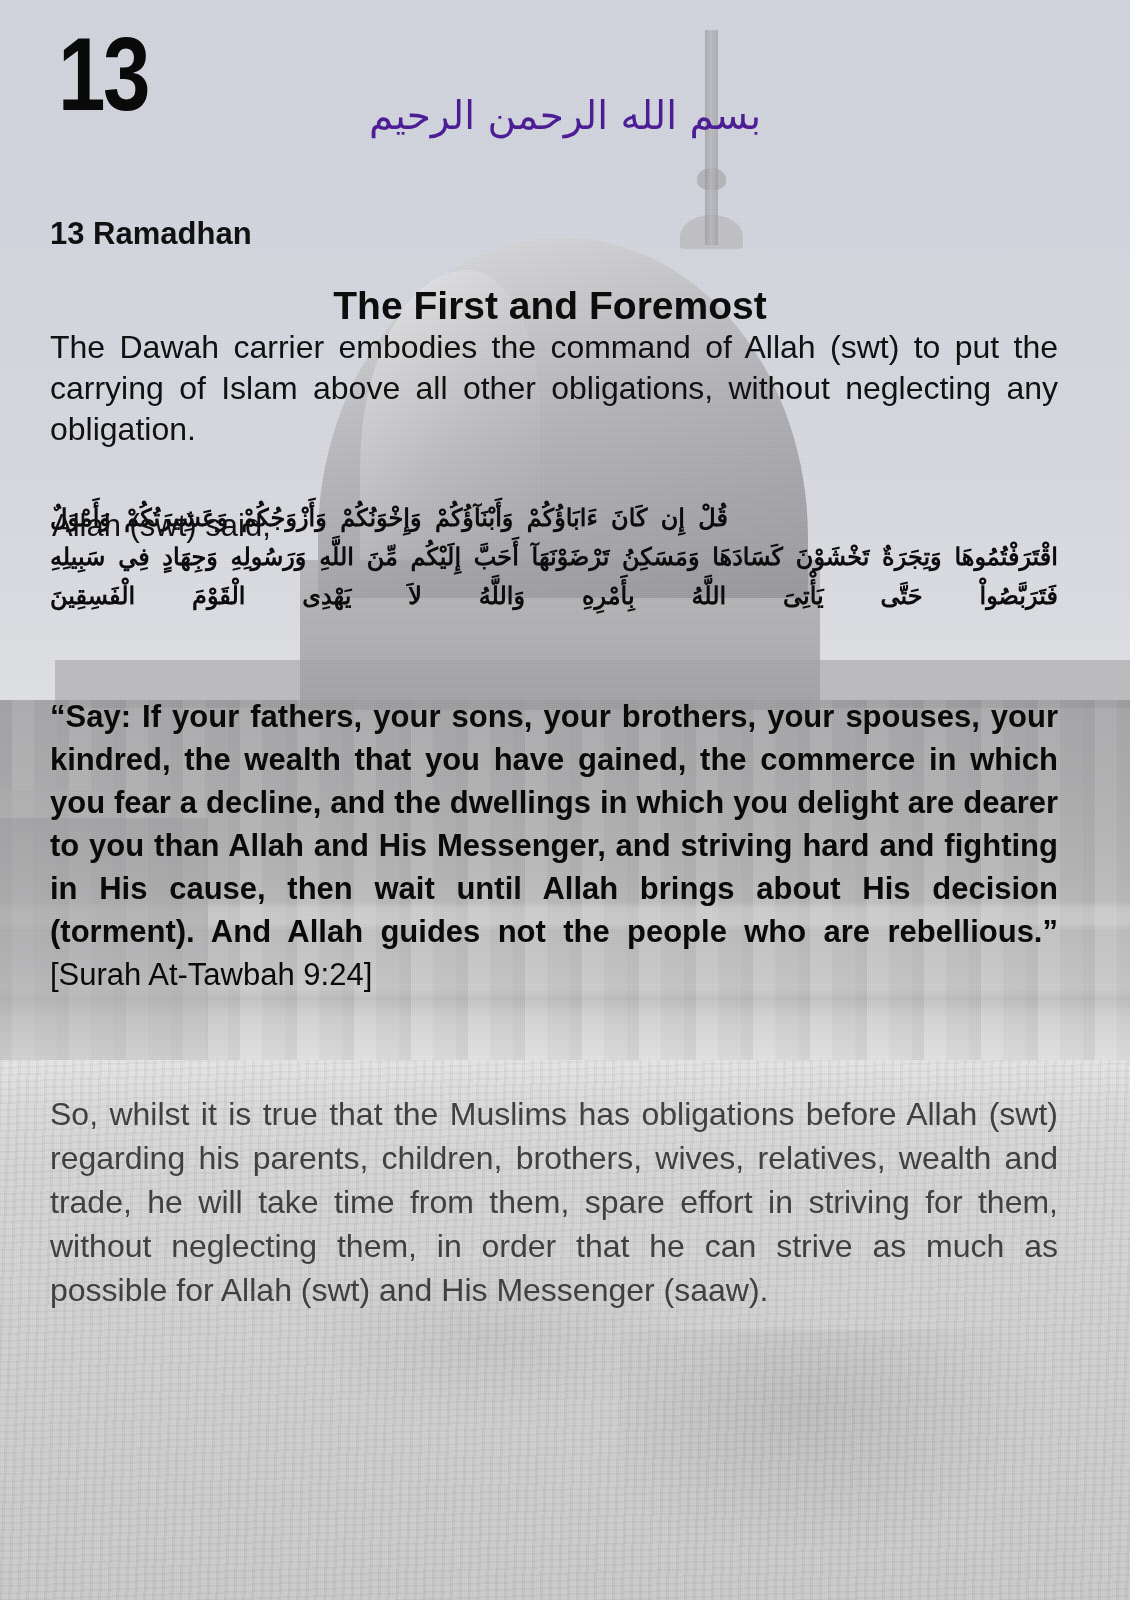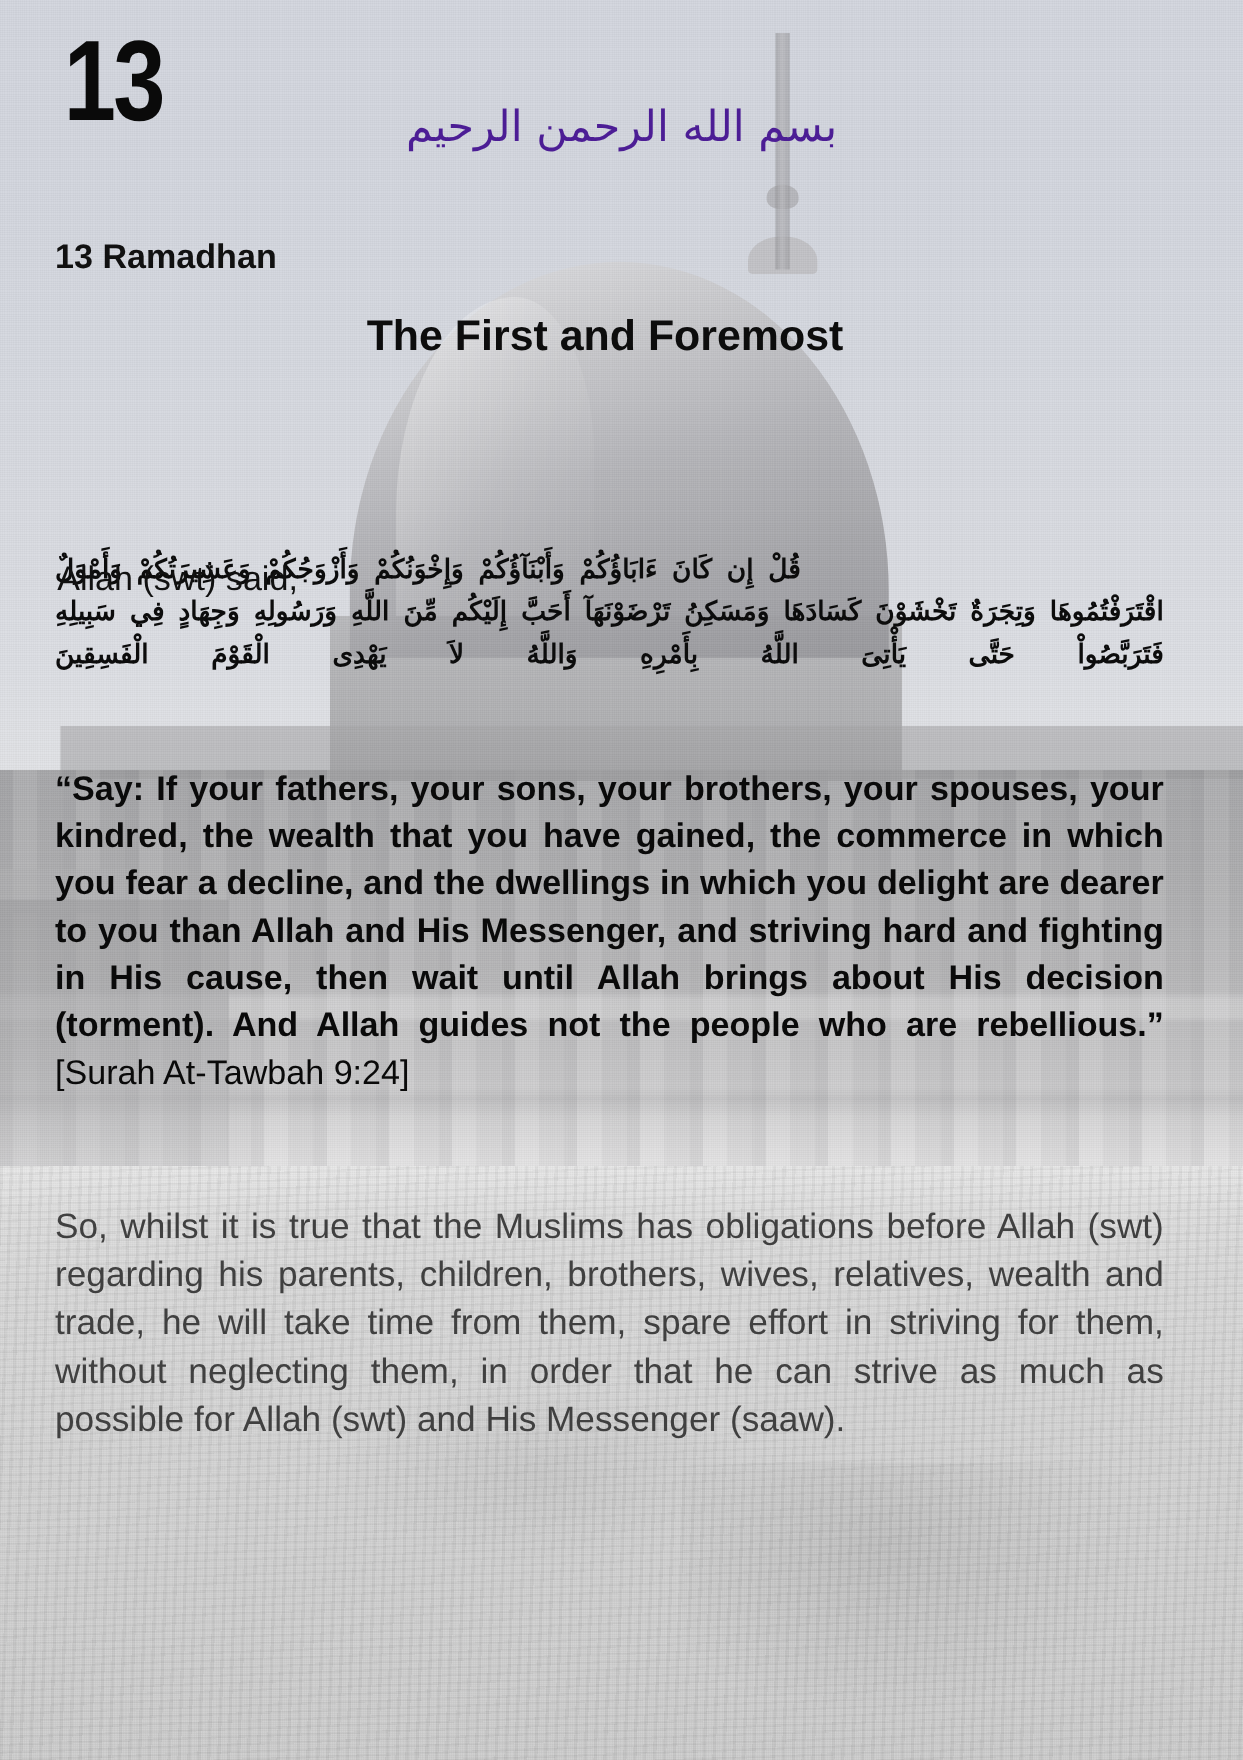--- a/index.html
+++ b/index.html
@@ -317,20 +317,21 @@
   <div class="content">
 
     <div class="daynum">13</div>
 
     <div class="bismillah">بسم الله الرحمن الرحيم</div>
 
     <div class="dateline">13 Ramadhan</div>
 
     <div class="title">The First and Foremost</div>
 
+    <div class="intro">The Dawah carrier embodies the command of Allah (swt) to put the carrying of Islam above all other obligations, without neglecting any obligation.</div>
 
     <div class="ayah">
       <span class="spacer-inline"></span><span>قُلْ إِن كَانَ ءَابَاؤُكُمْ وَأَبْنَآؤُكُمْ وَإِخْوَنُكُمْ وَأَزْوَجُكُمْ وَعَشِيرَتُكُمْ وَأَمْوَلٌ اقْتَرَفْتُمُوهَا وَتِجَرَةٌ تَخْشَوْنَ كَسَادَهَا وَمَسَكِنُ تَرْضَوْنَهَآ أَحَبَّ إِلَيْكُم مِّنَ اللَّهِ وَرَسُولِهِ وَجِهَادٍ فِي سَبِيلِهِ فَتَرَبَّصُواْ حَتَّى يَأْتِىَ اللَّهُ بِأَمْرِهِ وَاللَّهُ لاَ يَهْدِى الْقَوْمَ الْفَسِقِينَ</span>
     </div>
 
     <div class="said-label">Allah (swt) said,</div>
 
     <div class="quote">
       <span>“Say: If your fathers, your sons, your brothers, your spouses, your kindred, the wealth that you have gained, the commerce in which you fear a decline, and the dwellings in which you delight are dearer to you than Allah and His Messenger, and striving hard and fighting in His cause, then wait until Allah brings about His decision (torment). And Allah guides not the people who are rebellious.”</span>
       <span class="ref">[Surah At-Tawbah 9:24]</span>

